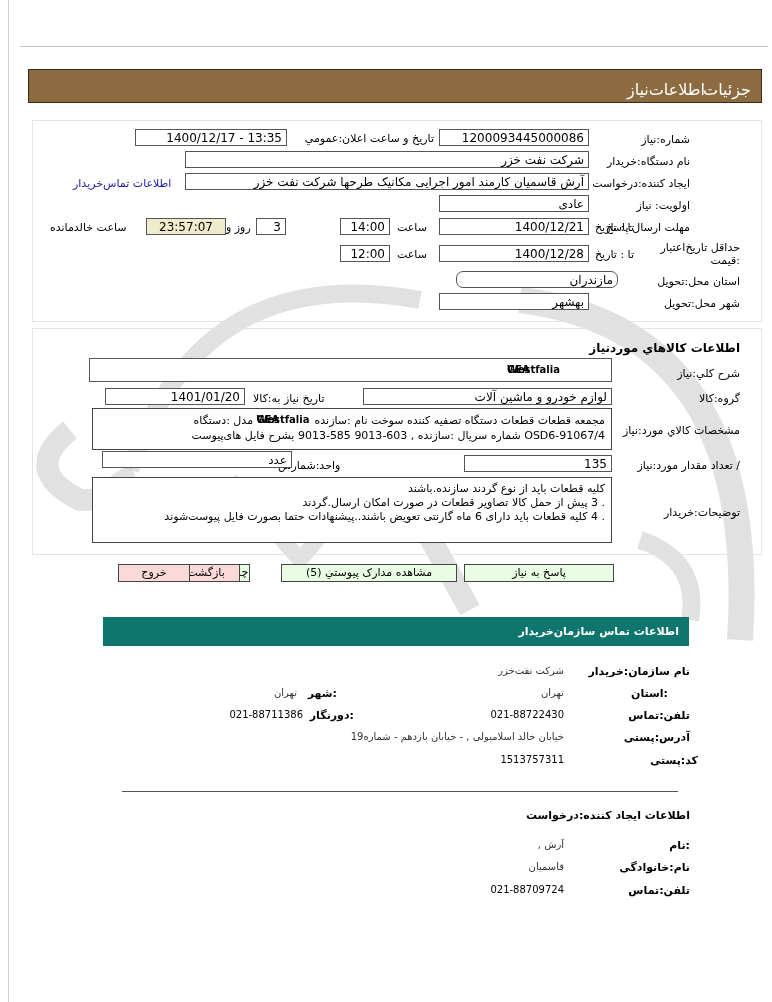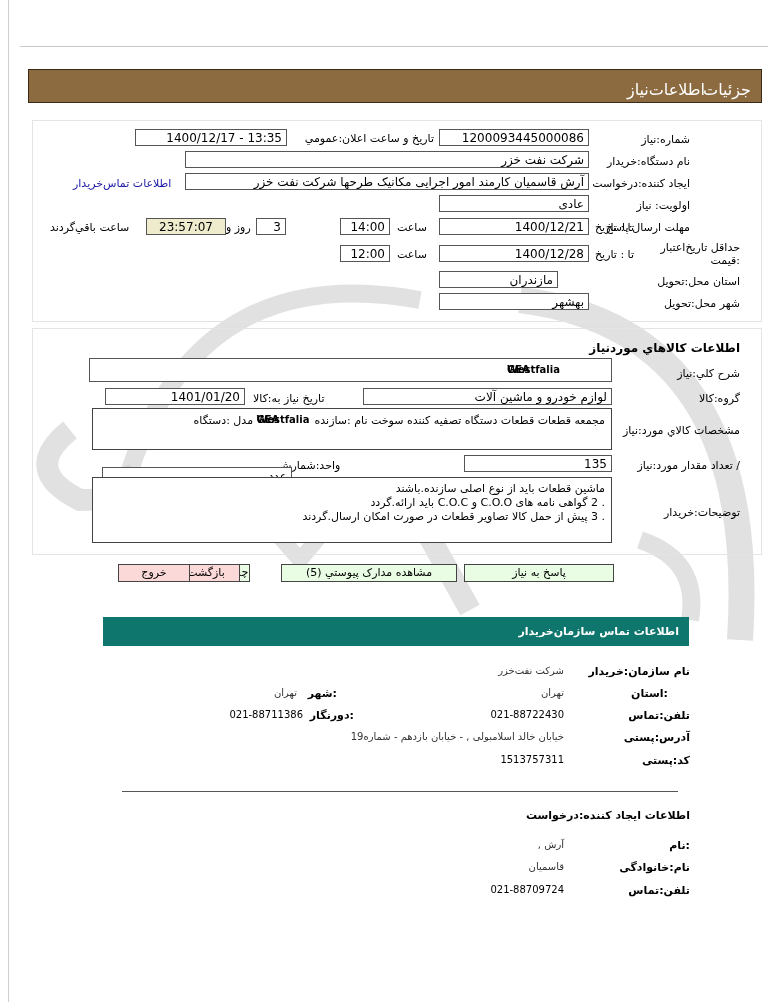--- a/index.html
+++ b/index.html
@@ -68,64 +68,65 @@
 <div class="abs box" style="left:439px;top:195px;width:150px;">عادی</div>
 
 <div class="abs lbl" style="right:82px;top:221px;">مهلت ارسال:پاسخ</div>
 <div class="abs lbl" style="right:138px;top:221px;">تا : تاریخ</div>
 <div class="abs box ltr" style="left:439px;top:218px;width:150px;">1400/12/21</div>
 <div class="abs lbl" style="left:397px;top:221px;">ساعت</div>
 <div class="abs box ltr" style="left:340px;top:218px;width:50px;">14:00</div>
 <div class="abs box ltr" style="left:256px;top:218px;width:30px;">3</div>
 <div class="abs lbl" style="left:226px;top:221px;">روز و</div>
 <div class="abs box timer ltr" style="left:146px;top:218px;width:80px;text-align:center;">23:57:07</div>
-<div class="abs lbl" style="left:50px;top:221px;">ساعت باقي‌گردند</div>
+<div class="abs lbl" style="left:50px;top:221px;">ساعت خالد‌مانده</div>
 
 <div class="abs lbl" style="right:32px;top:241px;">
   <div>حداقل تاریخ‌اعتبار</div>
   <div>:قیمت</div>
 </div>
 <div class="abs lbl" style="right:138px;top:248px;">تا : تاریخ</div>
 <div class="abs box ltr" style="left:439px;top:245px;width:150px;">1400/12/28</div>
 <div class="abs lbl" style="left:397px;top:248px;">ساعت</div>
 <div class="abs box ltr" style="left:340px;top:245px;width:50px;">12:00</div>
 
 <div class="abs lbl" style="right:32px;top:275px;">استان محل:تحویل</div>
-<div class="abs box" style="left:439px;top:271px;width:119px;">مازندران</div>
+<div class="abs box" style="left:456px;top:271px;width:162px;border-radius:7px;">مازندران</div>
 <div class="abs lbl" style="right:32px;top:297px;">شهر محل:تحویل</div>
 <div class="abs box" style="left:439px;top:293px;width:150px;">بهشهر</div>
 
 <div class="abs panel" style="left:32px;top:328px;width:728px;height:225px;"></div>
 <div class="abs lbl bold" style="right:32px;top:341px;font-size:12px;">اطلاعات کالاهاي موردنیاز</div>
 
 <div class="abs lbl" style="right:32px;top:367px;">شرح کلي:نیاز</div>
 <div class="abs box" style="left:89px;top:358px;width:523px;height:24px;padding-top:4px;">
   <span class="overlap" style="margin-right:56px;"><span>GEA</span><span>Westfalia</span></span>
 </div>
 
 <div class="abs lbl" style="right:32px;top:392px;">گروه:کالا</div>
 <div class="abs box" style="left:363px;top:388px;width:249px;">لوازم خودرو و ماشین آلات</div>
 <div class="abs lbl" style="left:253px;top:392px;">تاریخ نیاز به:کالا</div>
 <div class="abs box ltr" style="left:105px;top:388px;width:140px;">1401/01/20</div>
 
 <div class="abs lbl" style="right:32px;top:424px;">مشخصات کالاي مورد:نیاز</div>
 <div class="abs multibox" style="left:92px;top:408px;width:520px;height:42px;">
   <div><span>مجمعه قطعات قطعات دستگاه تصفیه کننده سوخت نام :سازنده</span>&nbsp;&nbsp;&nbsp;&nbsp;<span class="overlap"><span>GEA</span><span>Westfalia</span></span> <span>مدل :دستگاه</span></div>
+  <div>OSD6-91067/4 شماره سریال :سازنده , 603-9013 585-9013 بشرح فایل های‌پیوست</div>
 </div>
 
 <div class="abs lbl" style="right:32px;top:459px;">/ تعداد مقدار مورد:نیاز</div>
 <div class="abs box ltr" style="left:464px;top:455px;width:148px;">135</div>
 <div class="abs lbl" style="left:278px;top:459px;">واحد:شمارش</div>
-<div class="abs box" style="left:102px;top:467px;width:190px;padding-left:36px;">عدد</div>
+<div class="abs box" style="left:102px;top:451px;width:190px;padding-left:36px;">عدد</div>
 
 <div class="abs lbl" style="right:32px;top:506px;">توضیحات:خریدار</div>
 <div class="abs multibox" style="left:92px;top:477px;width:520px;height:66px;padding:4px 6px;line-height:14px;">
-  <div>ماشین قطعات باید از نوع اصلی سازنده.باشند</div>
-  <div>. 2 گواهی نامه های C.O.O و C.O.C باید ارائه.گردد</div>
+  <div>کلیه قطعات باید از نوع گردند سازنده.باشند</div>
   <div>. 3 پیش از حمل کالا تصاویر قطعات در صورت امکان ارسال.گردند</div>
+  <div>. 4 کلیه قطعات باید دارای 6 ماه گارنتی تعویض باشند..پیشنهادات حتما بصورت فایل پیوست‌شوند</div>
 </div>
 
 <div class="abs btn green" style="left:464px;top:564px;width:150px;">پاسخ به نیاز</div>
 <div class="abs btn green" style="left:281px;top:564px;width:176px;">مشاهده مدارک پیوستي (5)</div>
 <div class="abs btn green" style="left:226px;top:564px;width:24px;">چاپ</div>
 <div class="abs btn pink" style="left:172px;top:564px;width:68px;">بازگشت</div>
 <div class="abs btn pink" style="left:118px;top:564px;width:72px;">خروج</div>
 
 <div class="abs section-bar">
   <span>اطلاعات  تماس سازمان‌خریدار</span>
@@ -140,21 +141,21 @@
 <div class="abs lbl small" style="right:475px;top:687px;color:#333;">تهران</div>
 
 <div class="abs lbl bold" style="right:82px;top:709px;">تلفن:تماس</div>
 <div class="abs lbl small" style="right:208px;top:709px;">021-88722430</div>
 <div class="abs lbl bold" style="right:418px;top:709px;">:دورنگار</div>
 <div class="abs lbl small" style="right:469px;top:709px;">021-88711386</div>
 
 <div class="abs lbl bold" style="right:82px;top:731px;">آدرس:پستی</div>
 <div class="abs lbl small" style="right:208px;top:731px;color:#333;">خیابان خالد اسلامبولی , - خیابان بازدهم - شماره19</div>
 
-<div class="abs lbl bold" style="right:82px;top:754px;">کد:پستی</div>
+<div class="abs lbl bold" style="right:74px;top:754px;">کد:پستی</div>
 <div class="abs lbl small" style="right:208px;top:754px;">1513757311</div>
 
 <div class="abs hr"></div>
 
 <div class="abs lbl bold" style="right:82px;top:809px;">اطلاعات ایجاد کننده:درخواست</div>
 
 <div class="abs lbl bold" style="right:82px;top:839px;">:نام</div>
 <div class="abs lbl small" style="right:208px;top:839px;color:#333;">آرش ,</div>
 <div class="abs lbl bold" style="right:82px;top:861px;">نام:خانوادگی</div>
 <div class="abs lbl small" style="right:208px;top:861px;color:#333;">قاسمیان</div>

